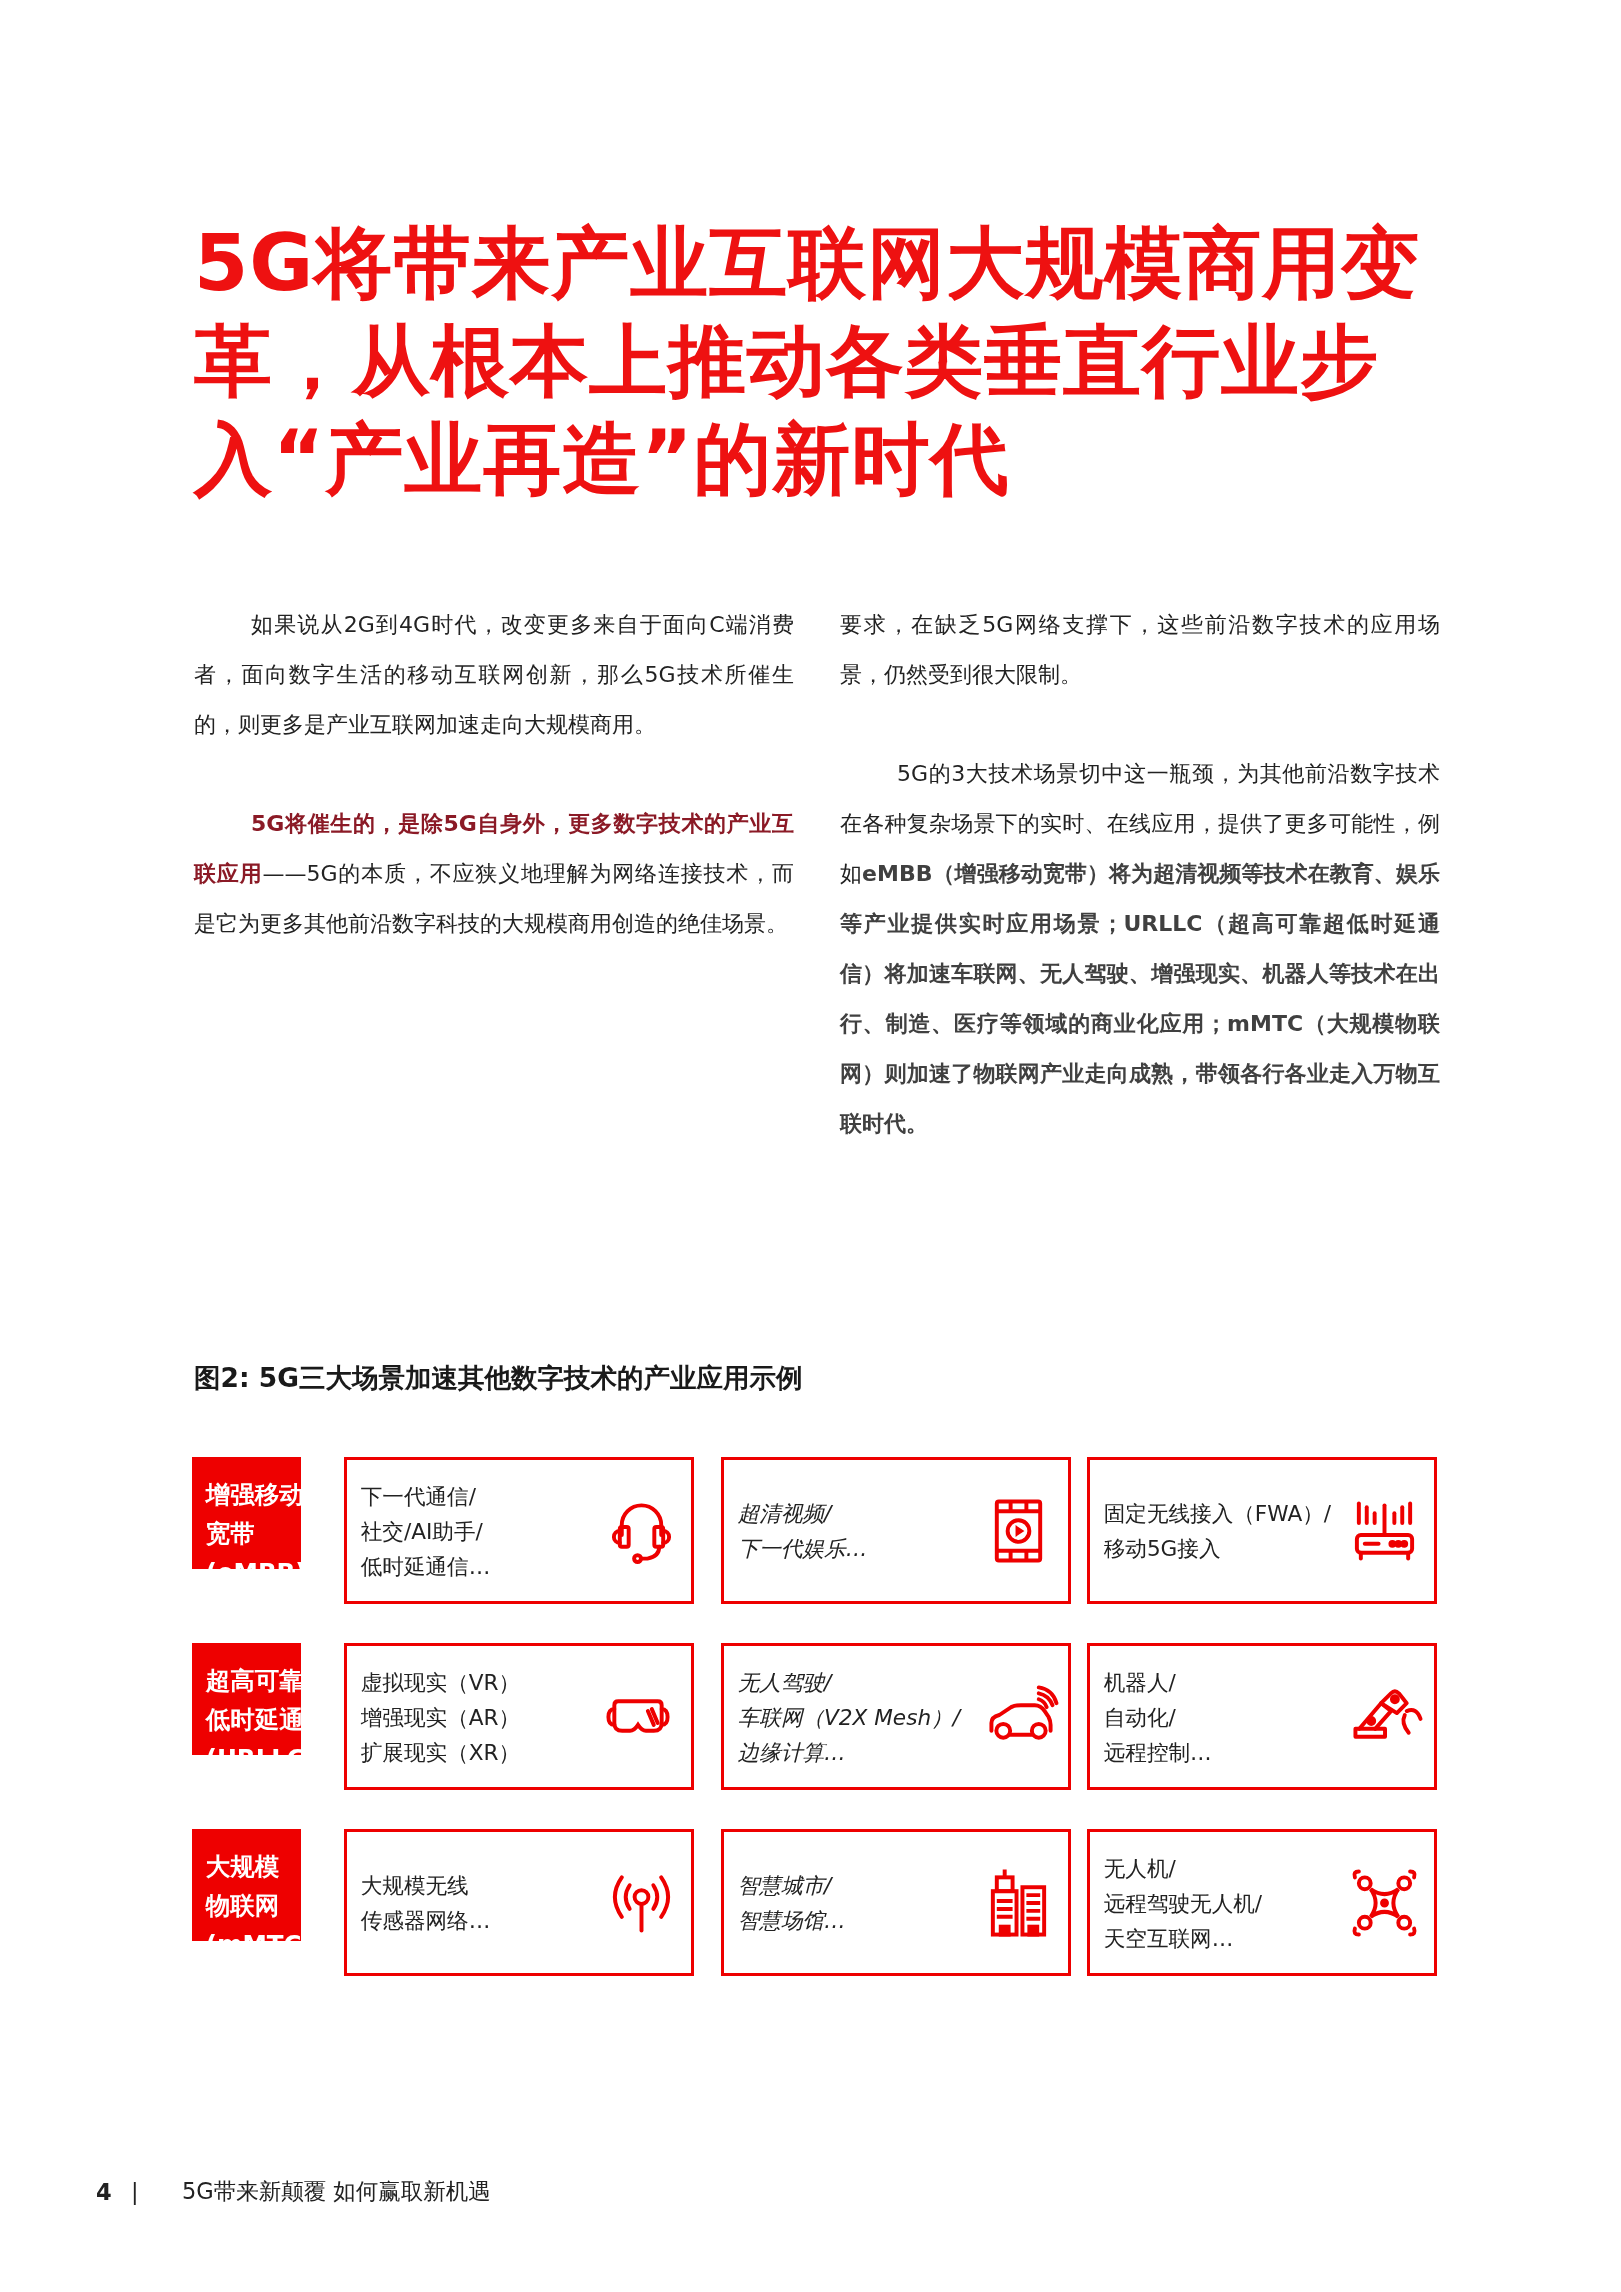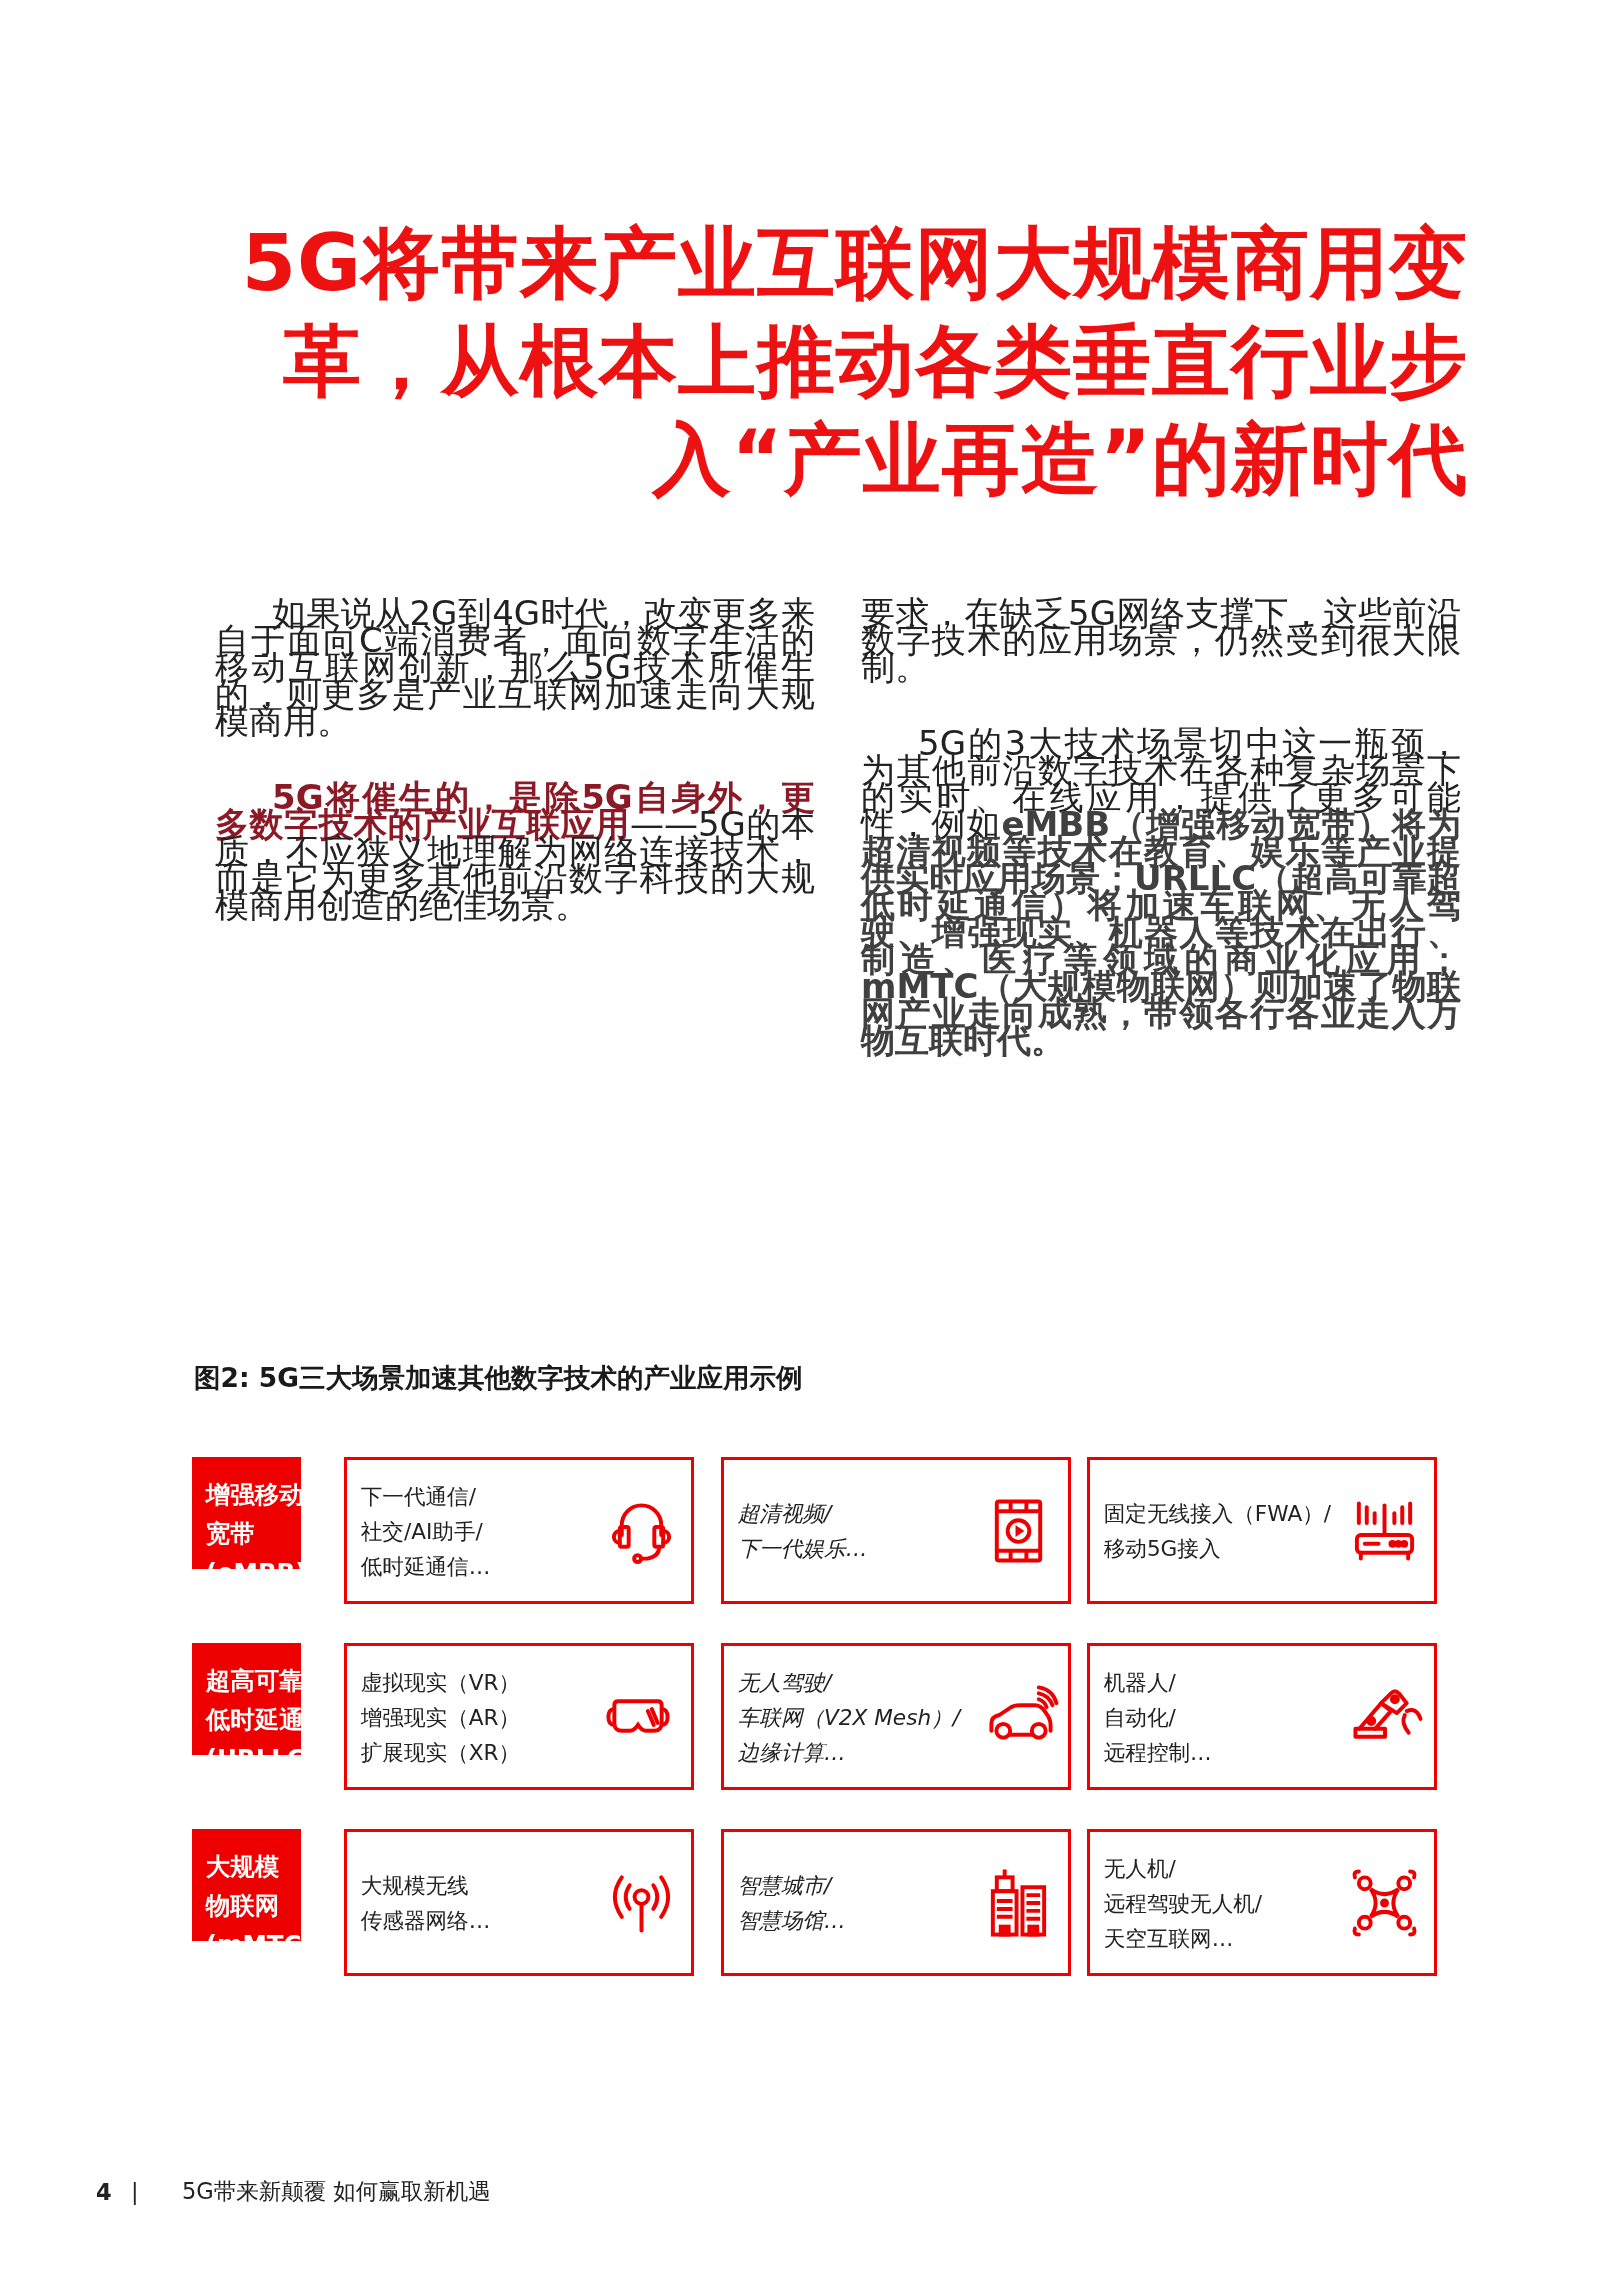--- a/index.html
+++ b/index.html
@@ -1,25 +1,25 @@
 <!DOCTYPE html>
 <html><head>
 <meta charset="utf-8">
 <style>
   html, body { margin: 0; padding: 0; background: #ffffff; }
   body { width: 1621px; height: 2293px; position: relative; overflow: hidden;
          font-family: "DejaVu Sans", "Liberation Sans", sans-serif; color: #1a1a1a; }
 
   .headline { position: absolute; left: 194px; top: 214px; width: 1274px; margin: 0;
               font-family: "DejaVu Sans", sans-serif; font-weight: bold;
-              font-size: 78px; line-height: 98px; color: #ee1111; letter-spacing: 1px; text-align: right; }
+              font-size: 78px; line-height: 98px; color: #ee1111; letter-spacing: 1px; }
   .headline span { display: block; white-space: nowrap; }
 
-  .col { position: absolute; top: 600px; width: 600px; font-size: 34px; line-height: 27px;
-         color: #222; margin-left: 21px; }
+  .col { position: absolute; top: 600px; width: 600px; font-size: 22px; line-height: 50px;
+         color: #222; }
   .col.left { left: 194px; }
   .col.right { left: 840px; top: 600px; }
   .para { margin: 0 0 49px 0; text-align: justify; }
   .para.indent { text-indent: 57px; }
   .em-red { color: #8b1a26; font-weight: bold; }
   .em-bold { font-weight: bold; color: #404040; }
 
   .fig-title { position: absolute; left: 194px; top: 1360px; margin: 0;
                font-size: 26.5px; font-weight: bold; color: #1a1a1a; }
 

